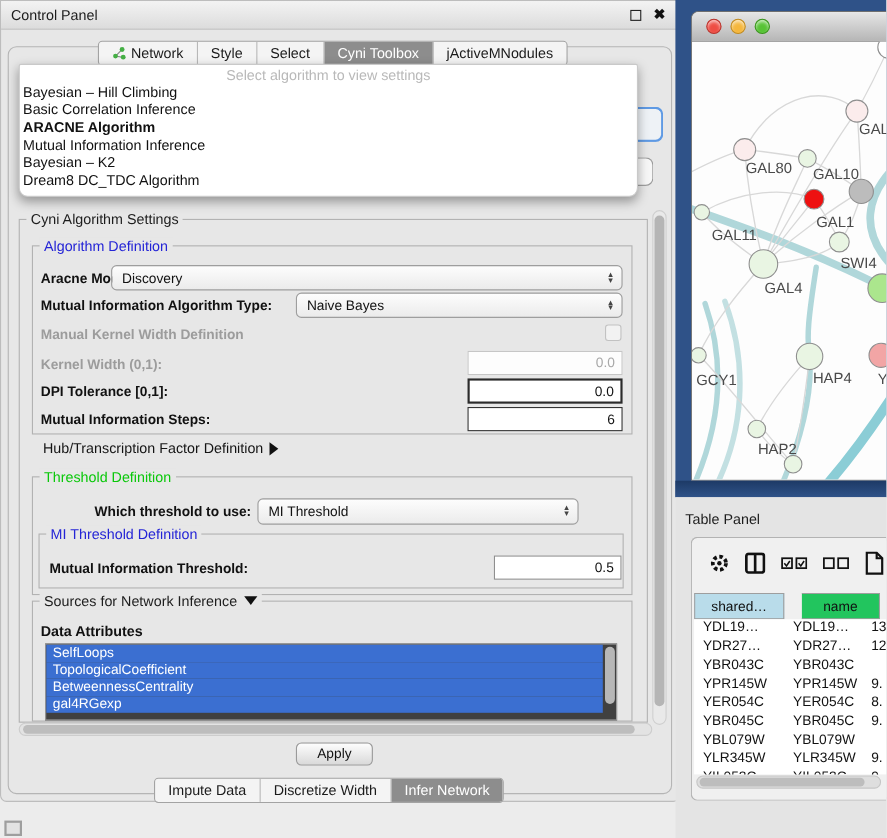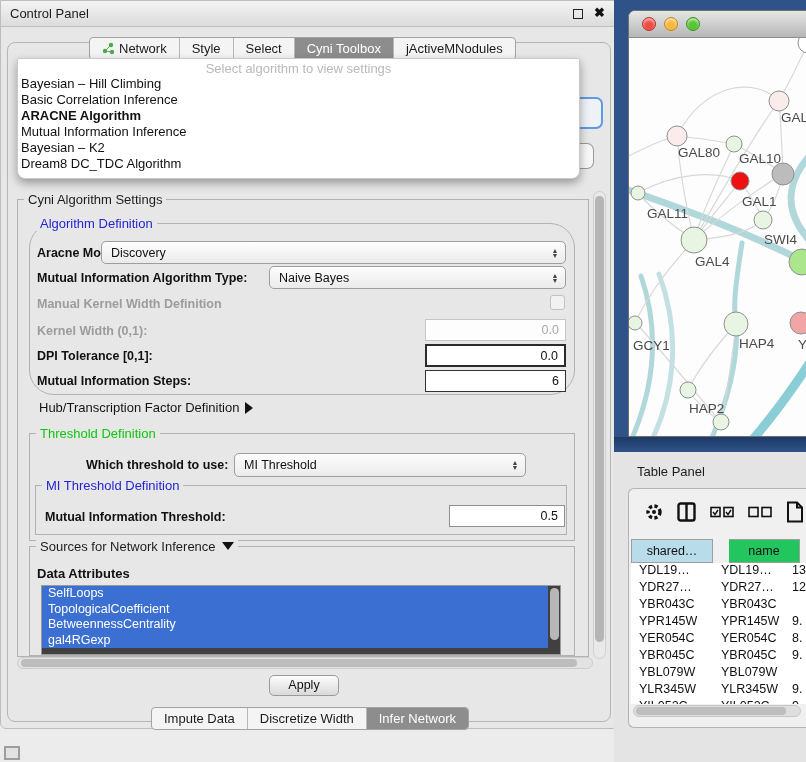--- a/index.html
+++ b/index.html
@@ -93,21 +93,21 @@
     background:linear-gradient(#e6e6e6,#b6b6b6); border-bottom:1px solid #8f8f8f;
     display:flex; align-items:center; gap:8px; padding-left:13px; }
   .light { width:14px; height:14px; border-radius:50%; box-shadow:inset 0 2px 3px rgba(255,255,255,.65); }
   .light.red { background:#ee4d44; border:1px solid #b8352e; }
   .light.yellow { background:#f5b73d; border:1px solid #c08b22; }
   .light.green { background:#57c335; border:1px solid #3d9421; }
   .net-canvas { position:absolute; left:0; top:27px; width:178px; height:400px; }
 
   
   .table-area { position:absolute; left:614px; top:452px; width:192px; height:310px; background:#e4e4e4; }
-  .tp-title { position:absolute; left:23px; top:12px; font-size:13px; color:#1c1c1c; }
+  .tp-title { position:absolute; left:9px; top:12px; font-size:13px; color:#1c1c1c; }
   .tp-panel { position:absolute; left:14px; top:36px; width:178px; height:240px;
     background:#f0f0f0; border:1px solid #b3b3b3; border-right:none; border-radius:6px 0 0 6px; overflow:hidden; }
   .tp-toolbar { position:absolute; left:0; top:0; width:100%; height:46px; display:flex;
     align-items:center; gap:14px; padding-left:16px; }
   .tp-header { position:absolute; left:2px; top:50px; width:176px; height:24px; display:flex; overflow:hidden;gap:16px; }
   .th-cell { height:24px; border:1px solid #9e9e9e; border-left:none; font-size:12.5px; color:#111;
     display:flex; align-items:center; justify-content:center; flex:none; }
   .th-cell:first-child { border-left:1px solid #9e9e9e; }
   .th-cell.hl { background:#b9dcea; }
   .th-cell.plain { background:#22c55e; }
@@ -172,21 +172,21 @@
           <div class="dd-item">Mutual Information Inference</div>
           <div class="dd-item">Bayesian – K2</div>
           <div class="dd-item">Dream8 DC_TDC Algorithm</div>
         </div>
     </div>
 
     <div class="fieldset" style="left:16px; top:198px; width:572px; height:458px;">
       <span class="fs-label">Cyni Algorithm Settings</span>
     </div>
 
-    <div class="fieldset" style="left:28px; top:222px; width:546px; height:172px;border-radius:25px;">
+    <div class="fieldset" style="left:28px; top:222px; width:546px; height:172px;">
       <span class="fs-label blue">Algorithm Definition</span>
     </div>
 
     <span class="form-label" style="left:36px; top:245px;">Aracne Mode:</span>
     <div class="combo" style="left:100px; top:240px; width:465px;">
       <span class="combo-text">Discovery</span>
       <span class="spinner">▲<br>▼</span>
     </div>
 
     <span class="form-label" style="left:36px; top:270px;">Mutual Information Algorithm Type:</span>
@@ -243,21 +243,21 @@
 
     <div class="vscrollbar">
         <div class="vthumb"></div>
       </div>
     <div class="hscrollbar">
         <div class="hthumb"></div>
       </div>
 
     <div class="apply-btn">Apply</div>
 
-    <div class="tabbar" style="left:150px; top:706px;" id="bottom-tabs">
+    <div class="tabbar" style="left:139px; top:706px;" id="bottom-tabs">
         <div class="tab">
           <span>Impute Data</span>
         </div>
         <div class="tab">
           <span>Discretize Width</span>
         </div>
         <div class="tab selected">
           <span>Infer Network</span>
         </div>
       </div>

